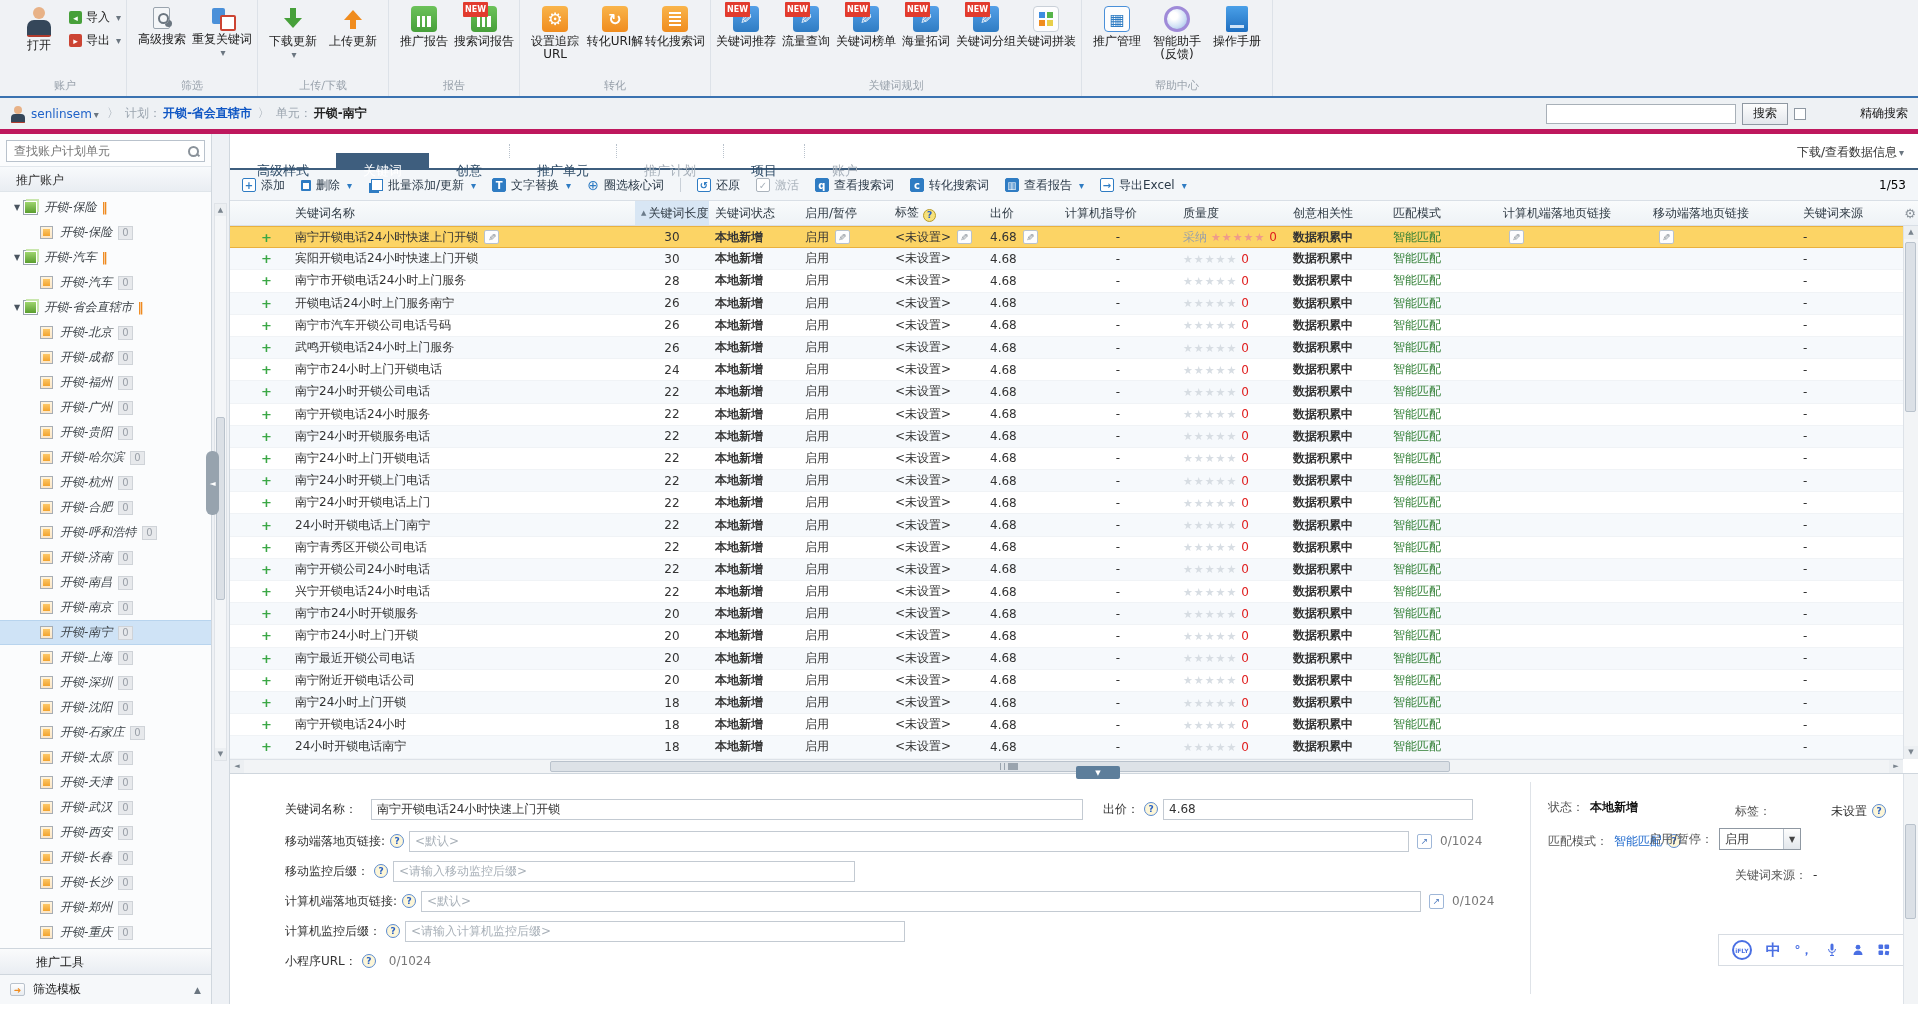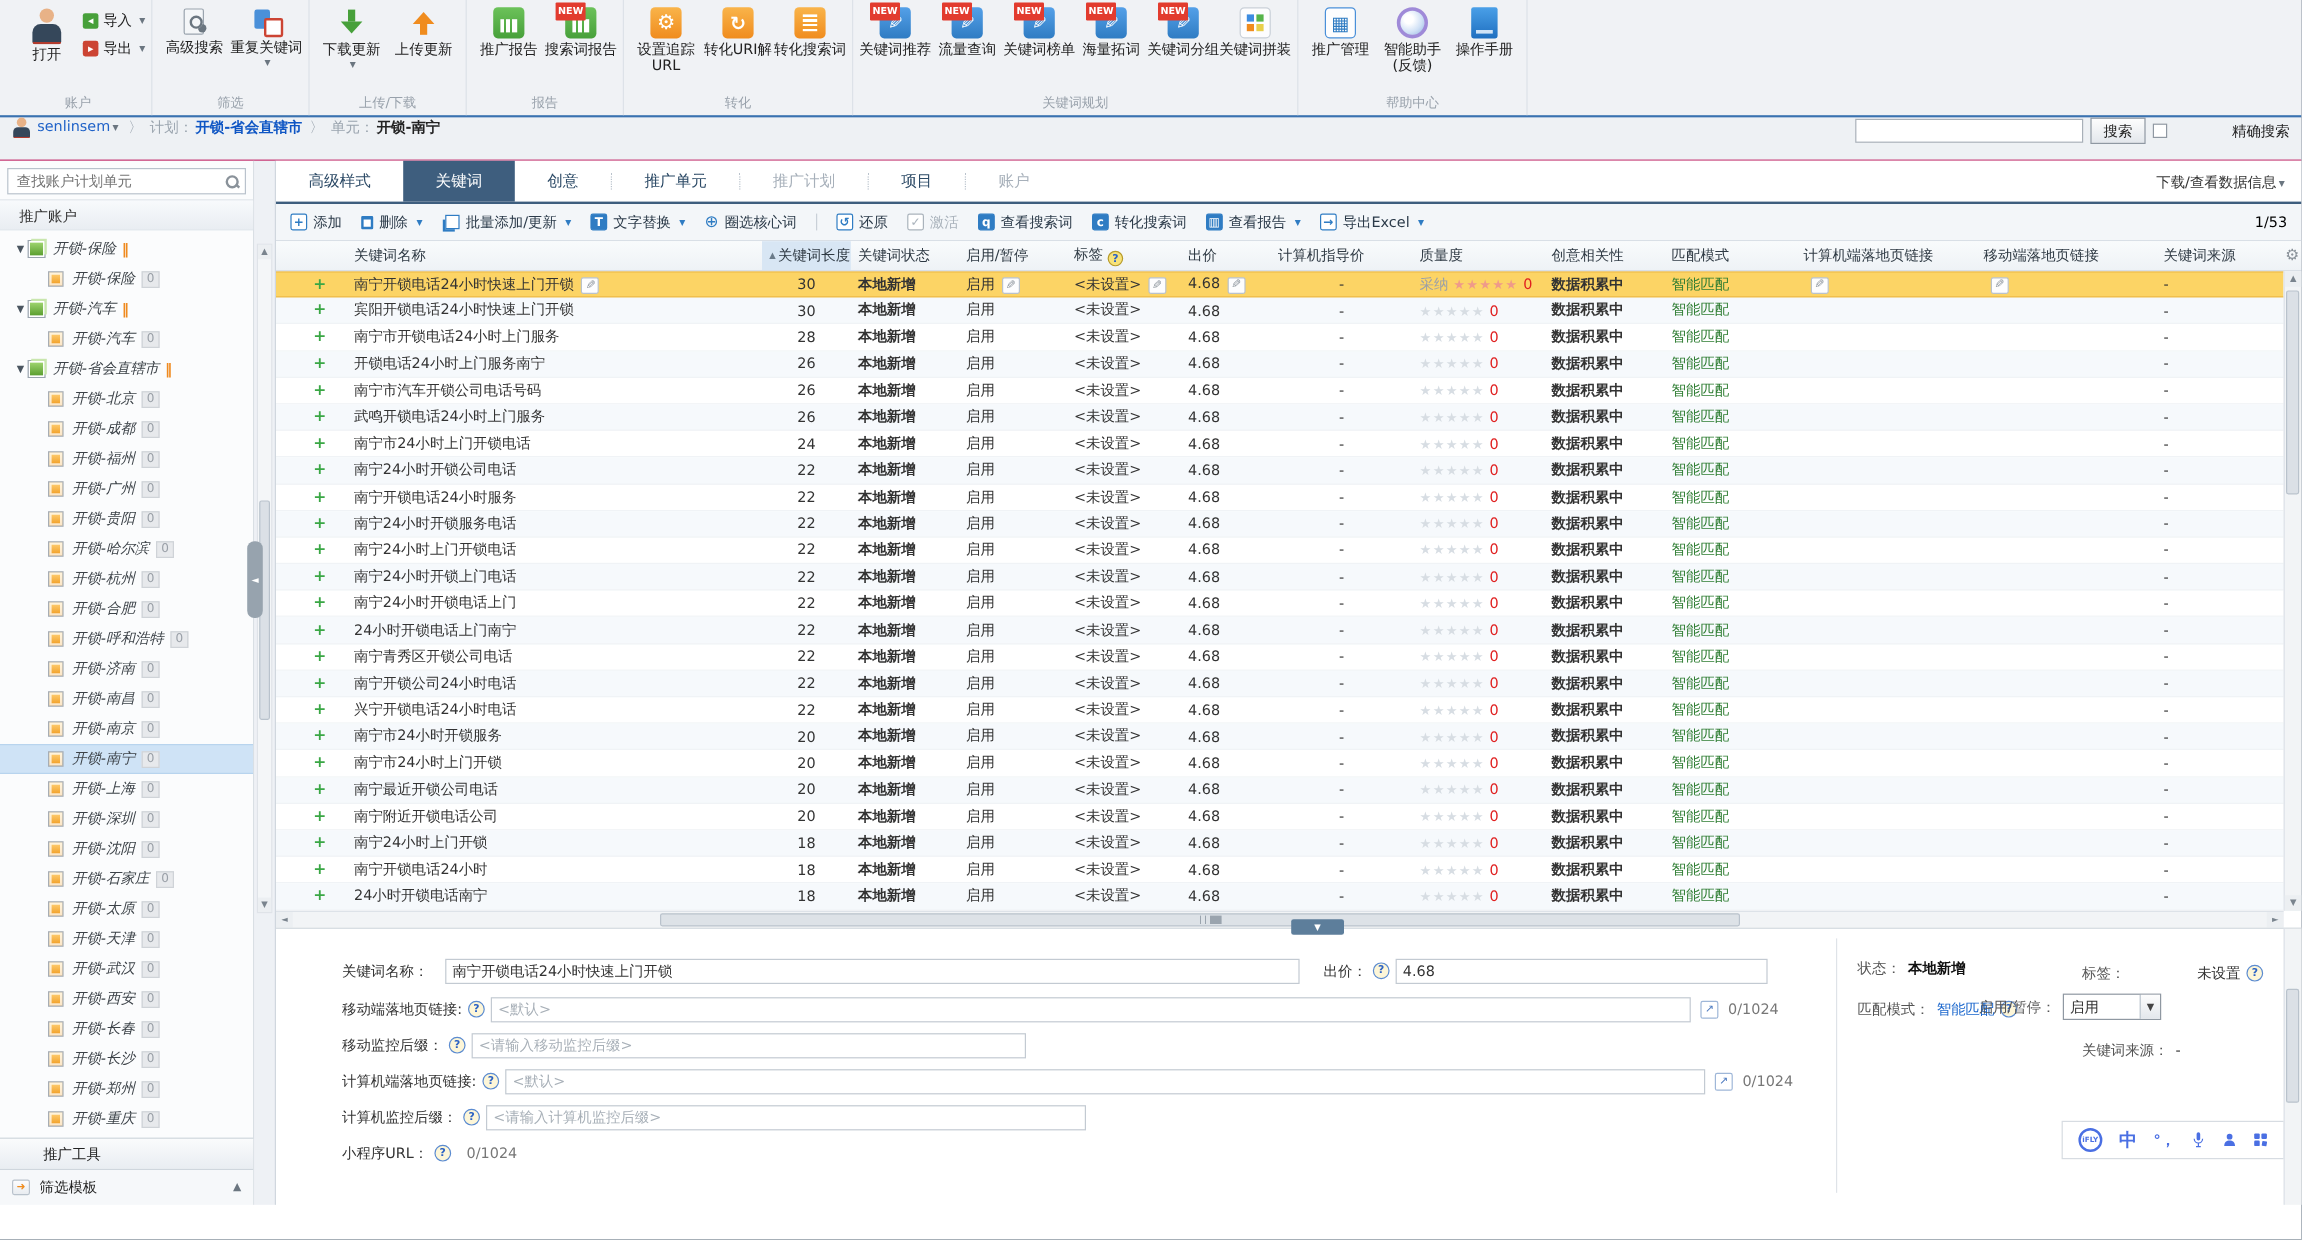--- a/index.html
+++ b/index.html
@@ -66,21 +66,21 @@
      linear-gradient(#3d8ce0,#3d8ce0) 0 0/6px 6px no-repeat,
      linear-gradient(#56b44a,#56b44a) 8px 0/6px 6px no-repeat,
      linear-gradient(#f08c1e,#f08c1e) 0 8px/6px 6px no-repeat,
      linear-gradient(#e8cf4a,#e8cf4a) 8px 8px/6px 6px no-repeat;}
   .mgmttile{background:#fdfdfe;border:1px solid #4a90d9;color:#2f7cc3;}
   .mgmttile::before{content:"▦";font-size:16px;}
   .lenstile{width:26px;height:26px;border-radius:50%;border:3px solid #9f8ad8;background:radial-gradient(circle at 35% 35%,#fff 20%,#cfe0f5 60%,#8fb0e0);}
   .booklines::before{content:"";position:absolute;left:4px;bottom:4px;width:14px;height:3px;background:#cfe3f7;}
 
   
-  .crumbbar{height:36px;background:#eef1f4;border-bottom:1px solid #be185d;display:flex;align-items:flex-start;padding:0 10px;}
+  .crumbbar{height:36px;background:#eef1f4;border-bottom:5px solid #be185d;display:flex;align-items:center;padding:0 10px;}
   .miniavatar{width:16px;height:16px;position:relative;margin-right:5px;}
   .miniavatar::before{content:"";position:absolute;left:4px;top:0;width:8px;height:8px;border-radius:50%;background:#e8b287;}
   .miniavatar::after{content:"";position:absolute;left:1px;top:8px;width:14px;height:8px;border-radius:4px 4px 1px 1px;background:#35475a;border-bottom:1px solid #b23c2e;}
   .crumb-user{color:#1f62c8;margin-right:2px;}
   .crumb-sep{color:#9aa4ae;margin:0 6px;}
   .crumb-label{color:#9aa4ae;}
   .crumb-plan{color:#0f56c4;font-weight:bold;margin-left:2px;}
   .crumb-unit{color:#222;font-weight:bold;margin-left:2px;}
   .crumb-right{margin-left:auto;display:flex;align-items:center;gap:6px;}
   .topsearch{width:190px;height:20px;border:1px solid #a8b0b8;background:#fff;padding:0 4px;font-size:12px;}
@@ -123,21 +123,21 @@
   .vtrack .arr{position:absolute;left:0;width:11px;height:12px;color:#7a848e;font-size:7px;text-align:center;line-height:12px;background:#eceff2;}
   .vtrack .arr.up{top:0;}
   .vtrack .arr.dn{bottom:0;}
   .vtrack .thumb{position:absolute;left:1px;top:213px;width:9px;height:183px;background:#dbe0e6;border:1px solid #b9c2cc;border-radius:2px;}
   .collapsepill{position:absolute;left:-6px;top:317px;width:13px;height:64px;background:#97a3ae;border-radius:6px;color:#fff;font-size:8px;display:flex;align-items:center;justify-content:center;}
   .collapsepill::before{content:"◄";}
 
   
   .main{flex:1;display:flex;flex-direction:column;background:#fff;position:relative;min-width:0;}
   .tabs{height:36px;display:flex;align-items:stretch;border-bottom:2px solid #3e5e7e;position:relative;background:#fff;}
-  .tab{line-height:36px;padding:0 27px;color:#2c4a66;font-size:13px;}
+  .tab{line-height:36px;padding:0 27px;color:#2c4a66;font-size:13px;margin-top:19px;}
   .tab.active{background:#3e5e7e;color:#fff;}
   .tab.disabled{color:#a7b0ba;}
   .tabsep{width:1px;height:14px;border-left:1px dotted #b9c2cc;align-self:center;}
   .datainfo{position:absolute;right:14px;top:0;line-height:36px;color:#333;}
   .actionbar{height:31px;background:#f3f6f9;border-bottom:1px solid #d9dfe6;display:flex;align-items:center;padding:0 12px;gap:16px;color:#2b3a49;}
   .act{display:flex;align-items:center;gap:5px;white-space:nowrap;}
   .act.disabled{color:#aab3bc;}
   .aic{width:14px;height:14px;border:1px solid #2f7cc3;border-radius:2px;color:#2f7cc3;background:#fff;display:inline-flex;align-items:center;justify-content:center;font-size:10px;font-weight:bold;}
   .aic.solid{background:#2f7cc3;color:#fff;border-color:#2f7cc3;}
   .aic.gray{border-color:#aab3bc;color:#aab3bc;}

